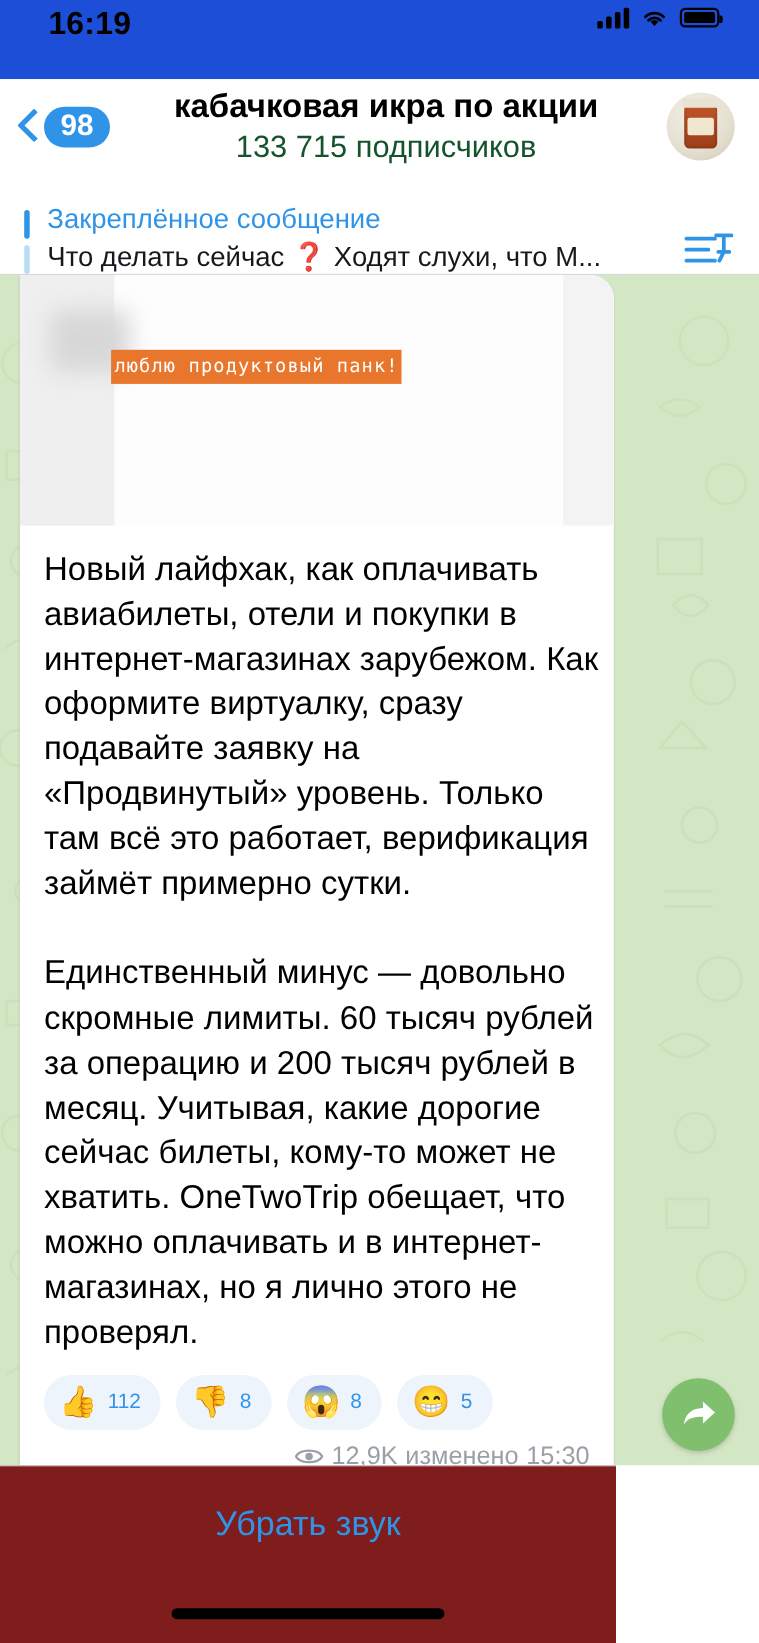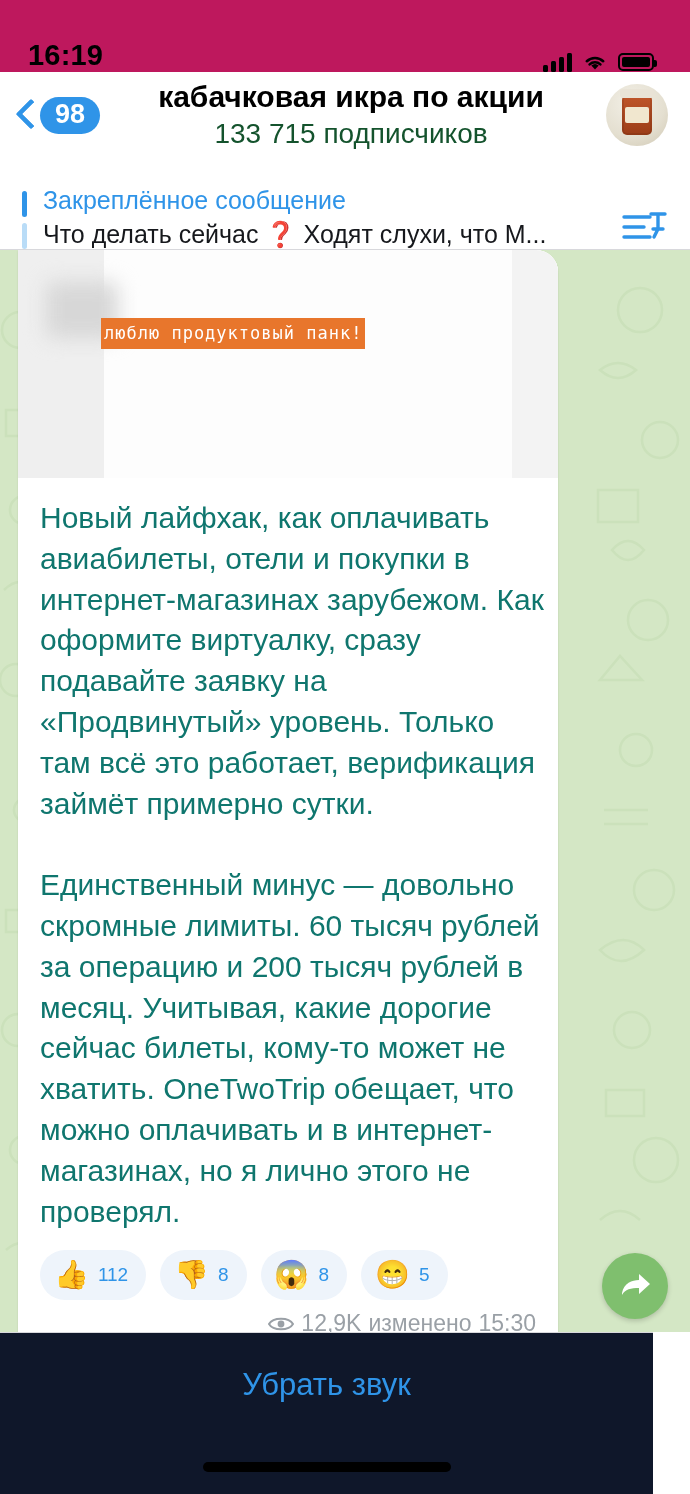--- a/index.html
+++ b/index.html
@@ -13,25 +13,25 @@
     background: #ffffff;
     overflow: hidden;
     position: relative;
     -webkit-font-smoothing: antialiased;
   }
 
   
   .status-bar {
     height: 72px;
     display: flex;
-    align-items: flex-end;
+    align-items: flex-start;
     justify-content: space-between;
-    padding: 0 36px 0 28px;
+    padding: 0 36px 0 44px;
     box-sizing: border-box;
-    background: #be185d;
+    background: #1d4ed8;
     position: relative;
     z-index: 20;
   }
   .status-time {
     font-size: 29px;
     font-weight: 600;
     color: #000;
     letter-spacing: 0.2px;
     padding-top: 6px;
   }
@@ -295,21 +295,21 @@
     font-family: "DejaVu Sans Mono", monospace;
     font-size: 17px;
     letter-spacing: 1px;
     padding: 5px 3px 6px;
     white-space: nowrap;
   }
   .msg-text {
     padding: 20px 14px 4px 22px;
     font-size: 30px;
     line-height: 1.36;
-    color: #0f766e;
+    color: #000000;
     white-space: pre-wrap;
   }
   .reactions {
     display: flex;
     gap: 14px;
     padding: 14px 22px 6px 22px;
     flex-wrap: wrap;
   }
   .reaction {
     background: #eef4fb;
@@ -350,23 +350,23 @@
     justify-content: center;
     box-shadow: 0 2px 5px rgba(0,0,0,0.18);
   }
   .fab-share svg { width: 34px; height: 30px; }
 
   
   .bottom-bar {
     position: absolute;
     left: 0;
     bottom: 0;
-    width: 653px;
+    width: 560px;
     height: 162px;
-    background: #0f172a;
+    background: #7f1d1d;
     border-top: 1px solid #d8d8dc;
     box-sizing: border-box;
   }
   .unmute-btn {
     width: 100%;
     height: 104px;
     display: flex;
     align-items: center;
     justify-content: center;
     font-size: 31px;

